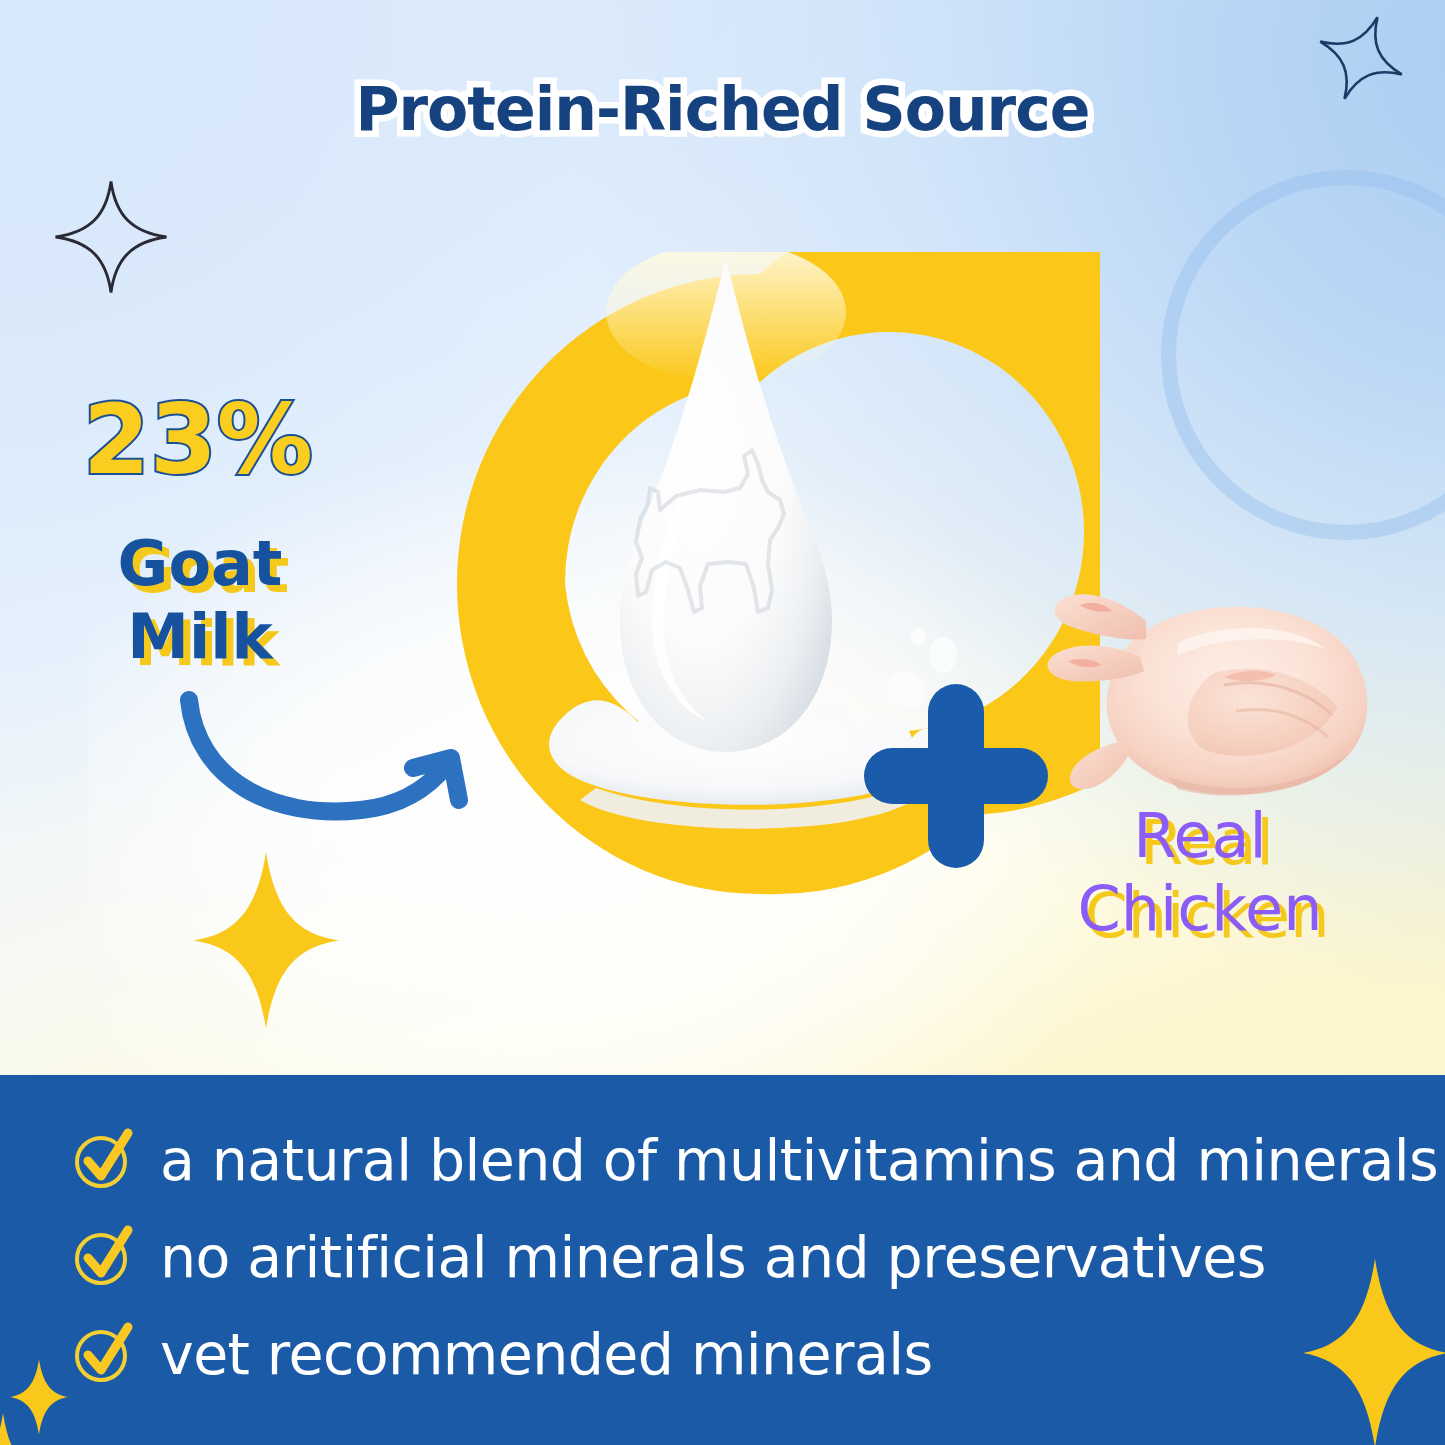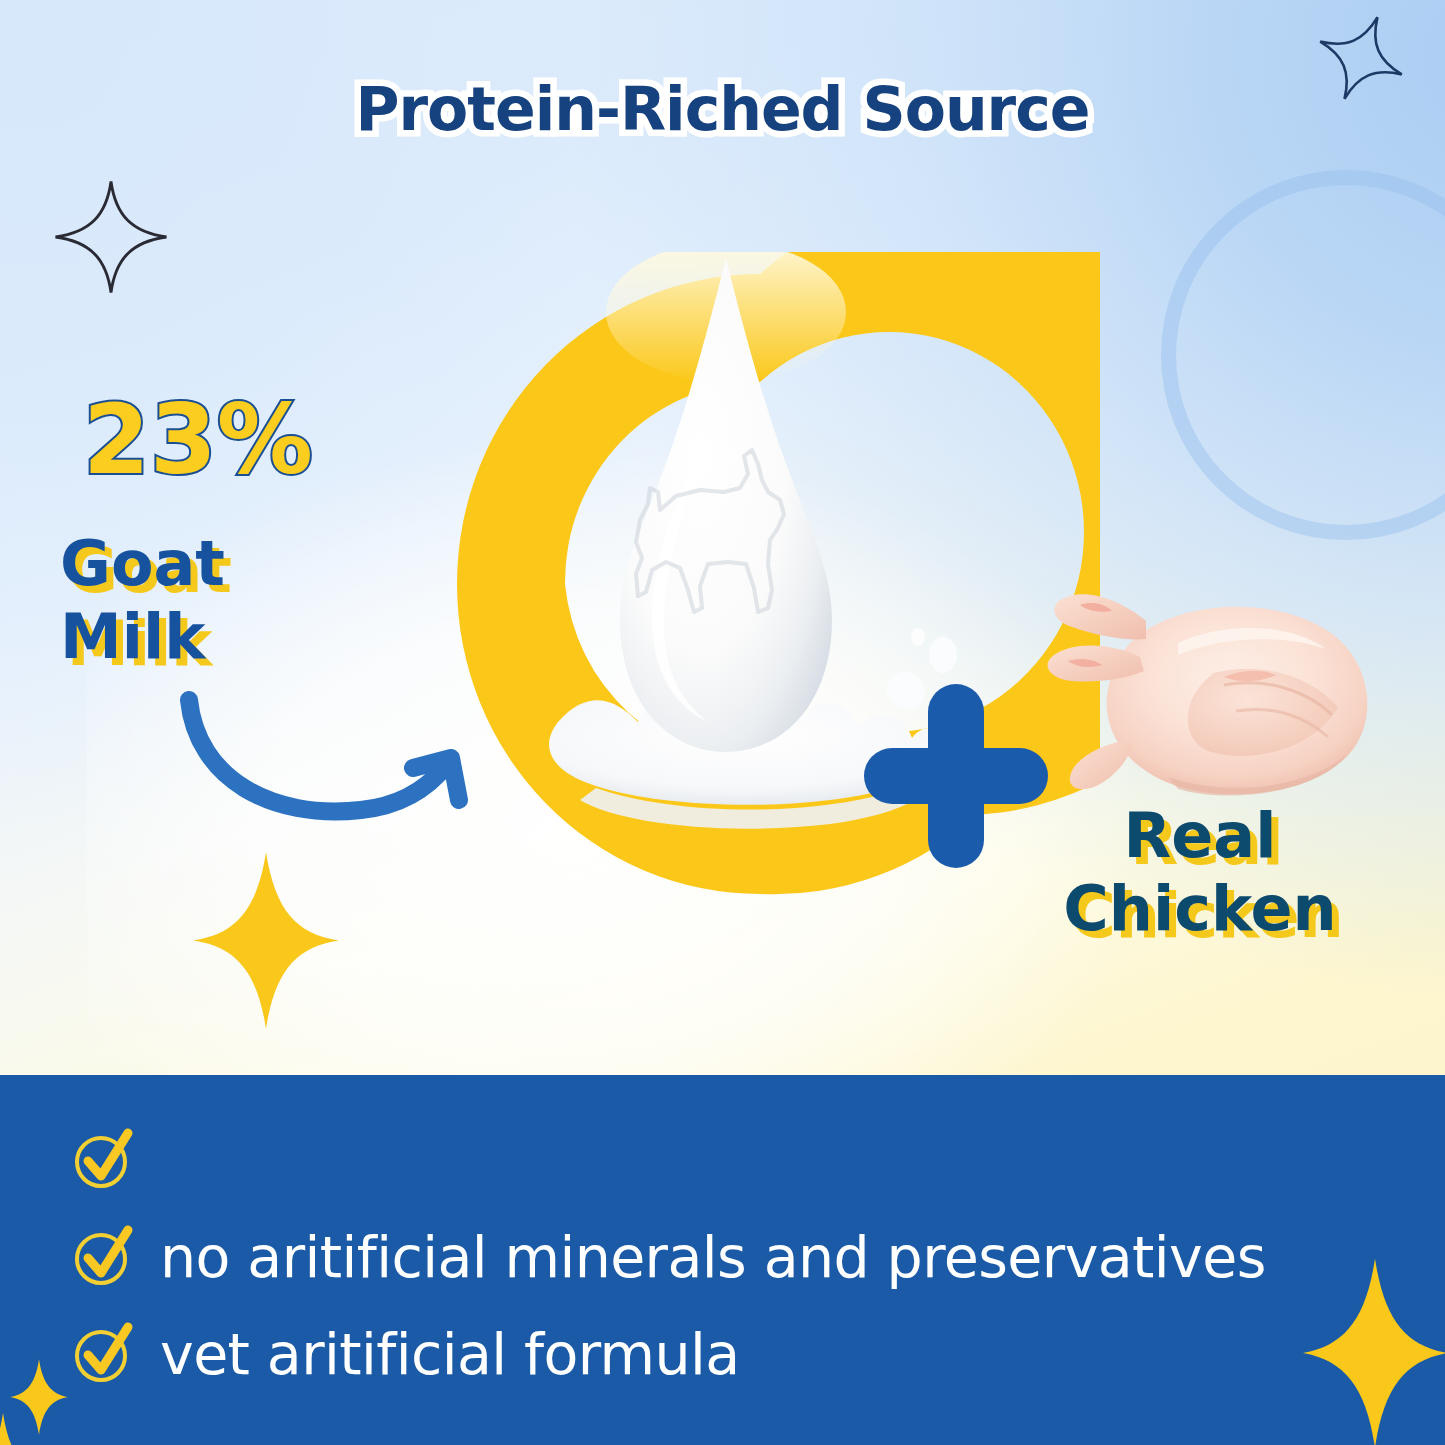--- a/index.html
+++ b/index.html
@@ -94,37 +94,38 @@
     color: #facd1e;
     -webkit-text-stroke: 4px #1b4f93;
     paint-order: stroke fill;
     line-height: 1;
   }
   .goat-milk {
     position: absolute;
     left: 60px;
     top: 528px;
     width: 280px;
+    text-align: center;
     font-size: 62px;
     font-weight: 700;
     font-family: "DejaVu Sans", sans-serif;
     color: #16529e;
     line-height: 1.17;
     text-shadow: 7px 7px 0 #f5c81c;
   }
   .real-chicken {
     position: absolute;
     left: 1000px;
     top: 800px;
     width: 400px;
     text-align: center;
     font-size: 62px;
-    font-weight: 700;
+    font-weight: 400;
     font-family: "DejaVu Sans", sans-serif;
-    color: #0c4a6e;
+    color: #8b5cf6;
     line-height: 1.17;
     text-shadow: 7px 7px 0 #f5c81c;
   }
 
   
   .ring { position: absolute; left: 420px; top: 252px; }
   .ring svg { display: block; }
 
   
   .drop-wrap { position: absolute; left: 500px; top: 252px; width: 470px; height: 600px; }
@@ -379,38 +380,39 @@
 
     <div class="bullet-list">
 
       <div class="bullet">
         <span class="check">
           <svg width="62" height="62" viewBox="0 0 62 62">
             <circle cx="29" cy="33" r="24" fill="none" stroke="#f2cf33" stroke-width="4"></circle>
             <path d="M16 32 L 29 47 L 56 4" fill="none" stroke="#fac822" stroke-width="9" stroke-linecap="round" stroke-linejoin="round"></path>
           </svg>
         </span>
+        <span class="btext">a natural blend of multivitamins and minerals</span>
       </div>
 
       <div class="bullet">
         <span class="check">
           <svg width="62" height="62" viewBox="0 0 62 62">
             <circle cx="29" cy="33" r="24" fill="none" stroke="#f2cf33" stroke-width="4"></circle>
             <path d="M16 32 L 29 47 L 56 4" fill="none" stroke="#fac822" stroke-width="9" stroke-linecap="round" stroke-linejoin="round"></path>
           </svg>
         </span>
         <span class="btext">no aritificial minerals and preservatives</span>
       </div>
 
       <div class="bullet">
         <span class="check">
           <svg width="62" height="62" viewBox="0 0 62 62">
             <circle cx="29" cy="33" r="24" fill="none" stroke="#f2cf33" stroke-width="4"></circle>
             <path d="M16 32 L 29 47 L 56 4" fill="none" stroke="#fac822" stroke-width="9" stroke-linecap="round" stroke-linejoin="round"></path>
           </svg>
         </span>
-        <span class="btext">vet aritificial formula</span>
+        <span class="btext">vet recommended minerals</span>
       </div>
 
     </div>
   </div>
 
 </div>
 
 </body></html>

